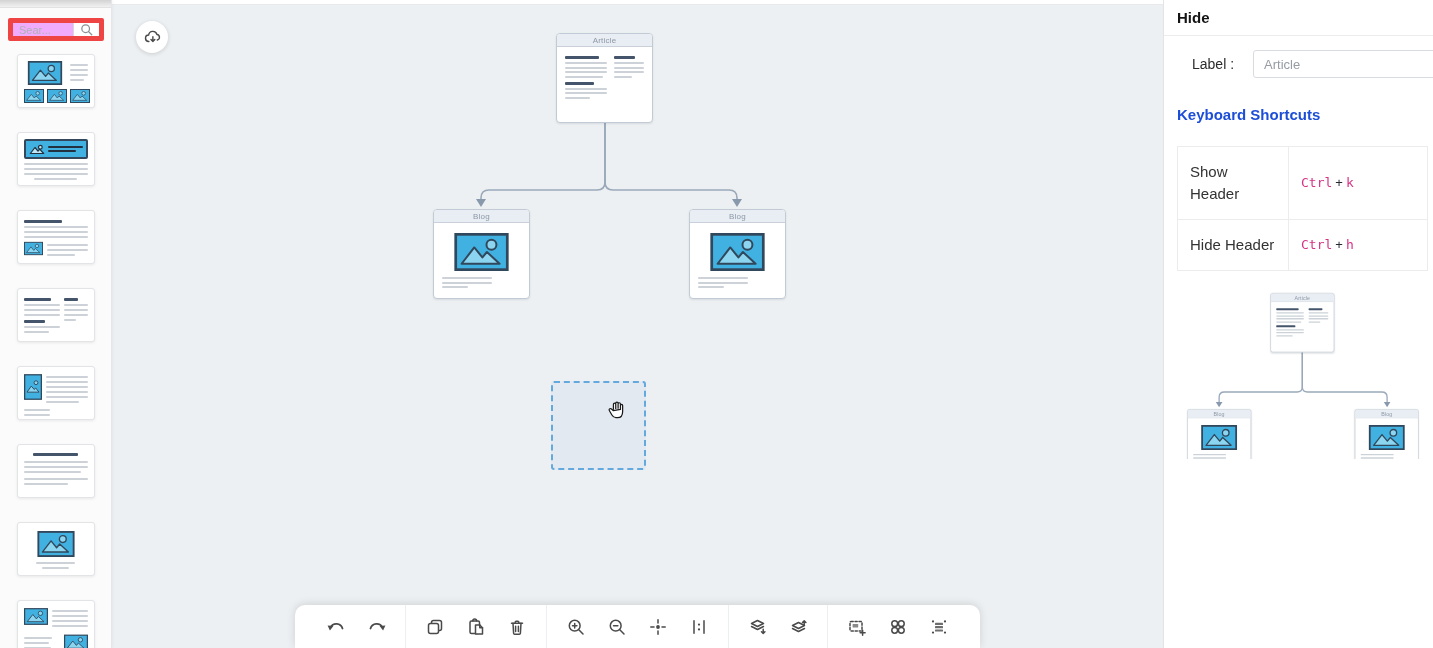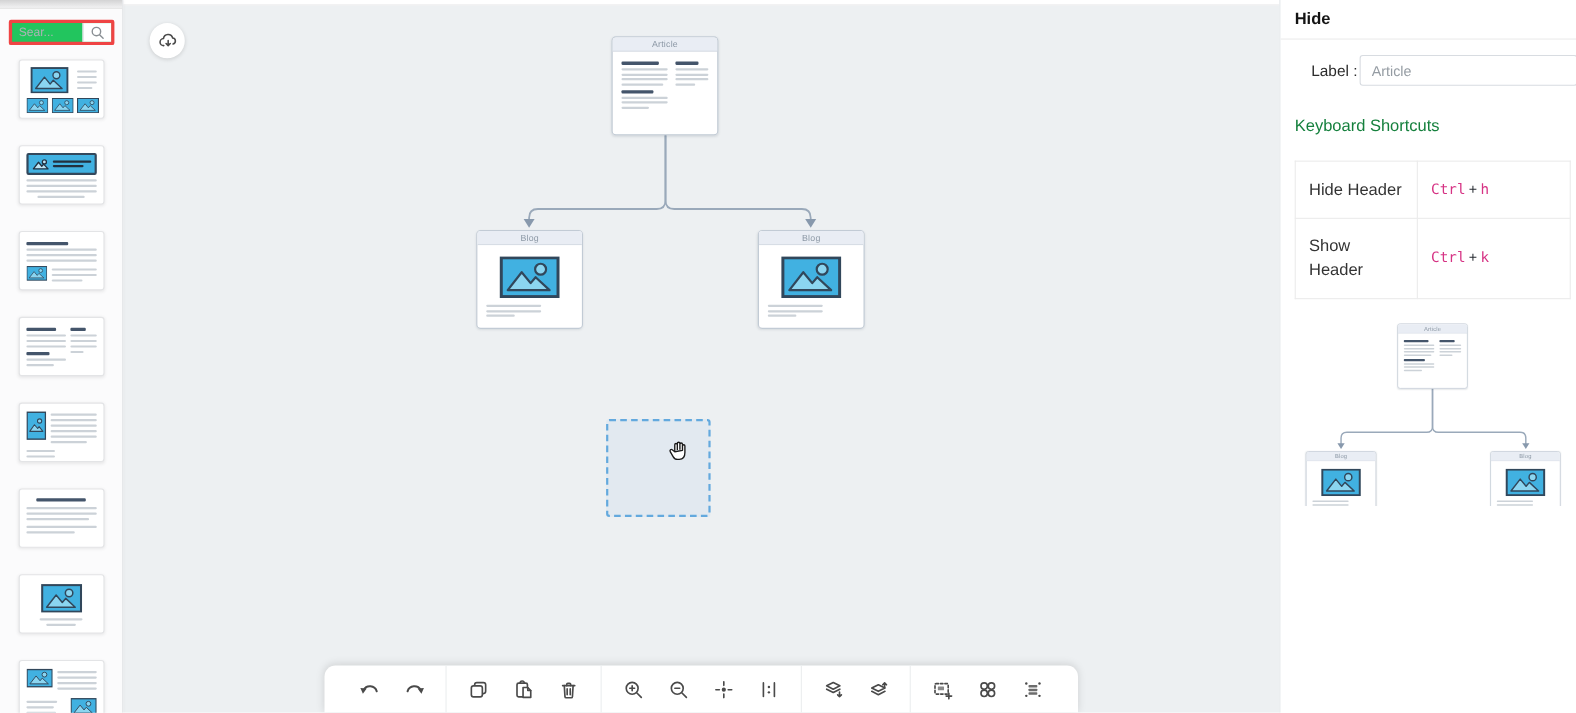--- a/index.html
+++ b/index.html
@@ -2,21 +2,21 @@
 <html><head>
 <meta charset="utf-8">
 <style>
   * { margin:0; padding:0; box-sizing:border-box; }
   html,body { width:1433px; height:648px; overflow:hidden; font-family:"Liberation Sans",sans-serif; background:#fff; }
   .app { display:flex; width:1433px; height:648px; }
 
   
   .sidebar { width:112px; height:648px; background:#fbfbfc; border-right:1px solid #e4e6e8; position:relative; z-index:5; box-shadow:1px 0 3px rgba(0,0,0,.04); }
   .sidebar-topbar { height:8px; background:linear-gradient(#d3d3d4,#f1f1f2); border-bottom:1px solid #e2e2e2; }
-  .search-row { display:flex; margin:10px 7px 0 8px; border:3px solid #ef4444; border-radius:2px; background:#22c55e; height:23px; }
+  .search-row { display:flex; margin:10px 7px 0 8px; border:5px solid #ef4444; border-radius:2px; background:#f0abfc; height:23px; }
   .search-row input { flex:1; min-width:0; border:none; outline:none; font-size:11px; color:#555; padding:0 4px 0 6px; font-family:"Liberation Sans",sans-serif; background:transparent; }
   .search-row input::placeholder { color:#aeb2b6; }
   .search-btn { width:26px; border-left:1px solid #d7dadd; display:flex; align-items:center; justify-content:center; background:#fff; cursor:pointer; }
   .thumbs { margin-top:13px; display:flex; flex-direction:column; align-items:center; }
   .t { width:78px; height:54px; background:#fff; border:1px solid #e3e4e6; border-radius:3px; box-shadow:0 1px 3px rgba(0,0,0,.08); padding:6px; margin-bottom:24px; flex:none; }
   .row { display:flex; gap:4px; }
   .col { flex:1; min-width:0; }
   .ln { height:2px; background:#ccd2d8; border-radius:1px; margin:3px 0; }
   .ln.d { height:3px; background:#44556b; }
   .ln.w90{width:90%}.ln.w80{width:80%}.ln.w75{width:75%}.ln.w70{width:70%}.ln.w66{width:66%}.ln.w60{width:60%}.ln.w50{width:50%}.ln.w42{width:42%}
@@ -44,23 +44,23 @@
 
   
   .toolbar { position:absolute; left:183px; bottom:0; width:685px; height:43px; background:#fff; border-radius:10px 10px 0 0; box-shadow:0 -1px 8px rgba(0,0,0,.13); display:flex; align-items:center; padding:0 20px; }
   .tb-btn { width:30px; height:34px; border:none; background:transparent; display:flex; align-items:center; justify-content:center; cursor:pointer; margin:0 6px; border-radius:4px; }
   .tb-div { width:1px; height:43px; background:#eceeef; margin:0 8px; flex:none; }
 
   
   .panel { width:270px; height:648px; background:#fff; border-left:1px solid #e2e5e8; overflow:hidden; }
   .panel h2 { font-size:15px; font-weight:700; color:#141414; padding:9px 13px 9px; border-bottom:1px solid #ececec; }
   .label-row { display:flex; align-items:center; margin:14px 6px 0 28px; }
-  .label-row .lbl { font-size:14px; color:#2b2b2b; margin-right:2px; white-space:nowrap; }
+  .label-row .lbl { font-size:14px; color:#2b2b2b; margin-right:19px; white-space:nowrap; }
   .label-row input { flex:1; height:28px; border:1px solid #d8dce1; border-radius:3px; font-size:13px; color:#959ca3; padding:0 10px; outline:none; font-family:"Liberation Sans",sans-serif; }
-  .panel h3 { font-size:15px; font-weight:400; color:#15803d; padding:0 13px; margin-top:28px; }
+  .panel h3 { font-size:15px; font-weight:700; color:#1d4ed8; padding:0 13px; margin-top:28px; }
   .panel h3.bordered { padding-bottom:10px; border-bottom:1px solid #ececec; margin-top:46px; }
   table.shortcuts { border-collapse:collapse; margin:23px 13px 0; width:251px; }
   table.shortcuts td { border:1px solid #ececec; vertical-align:middle; padding:14px 12px; }
   td.act { width:111px; font-size:15px; color:#333; line-height:1.45; }
   td.keys { font-size:13px; line-height:1.7; }
   .code { font-family:"DejaVu Sans Mono",monospace; color:#d63384; font-size:13px; }
   .sep { color:#24292f; padding:0 3px; font-size:13px; }
 
   .minimap-view { position:relative; height:188px; overflow:hidden; }
   .mini-scale { position:absolute; left:2px; top:22px; width:390px; height:300px; transform:scale(0.66); transform-origin:0 0; }
@@ -431,26 +431,26 @@
     <div class="label-row">
       <span class="lbl">Label :</span>
       <input type="text" value="Article" style="">
     </div>
 
     <h3>Keyboard Shortcuts</h3>
 
     <table class="shortcuts">
       <tbody>
           <tr>
+        <td class="act">Show Header</td>
+        <td class="keys"><span class="code">Ctrl</span><span class="sep">+</span><span class="code">k</span></td>
+      </tr>
+      <tr>
         <td class="act">Hide Header</td>
         <td class="keys"><span class="code">Ctrl</span><span class="sep">+</span><span class="code">h</span></td>
-      </tr>
-      <tr>
-        <td class="act">Show Header</td>
-        <td class="keys"><span class="code">Ctrl</span><span class="sep">+</span><span class="code">k</span></td>
       </tr>
     </tbody>
       </table>
 
 
     <div class="minimap-view">
       <div class="mini-scale">
         <svg style="position:absolute;left:0;top:0" width="390" height="300">
           <path d="M206.5 90 L206.5 142 Q206.5 150 198.5 150 L88.5 150 Q80.5 150 80.5 158 L80.5 166" stroke="#9aa9ba" stroke-width="2" fill="none"></path>
           <path d="M206.5 90 L206.5 142 Q206.5 150 214.5 150 L327 150 Q335 150 335 158 L335 166" stroke="#9aa9ba" stroke-width="2" fill="none"></path>

